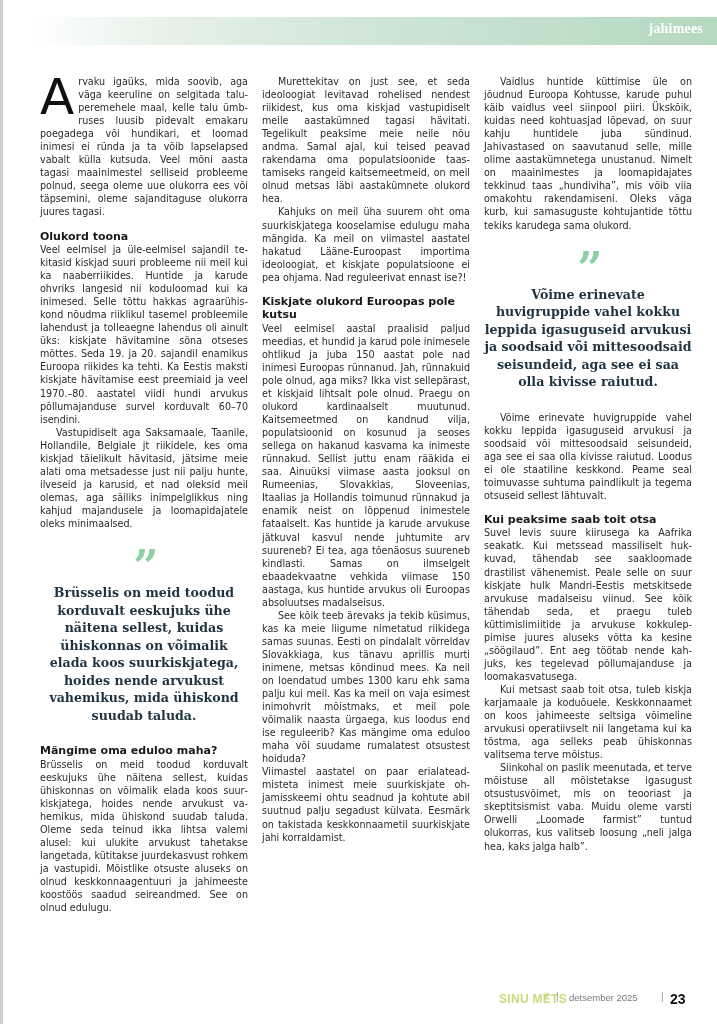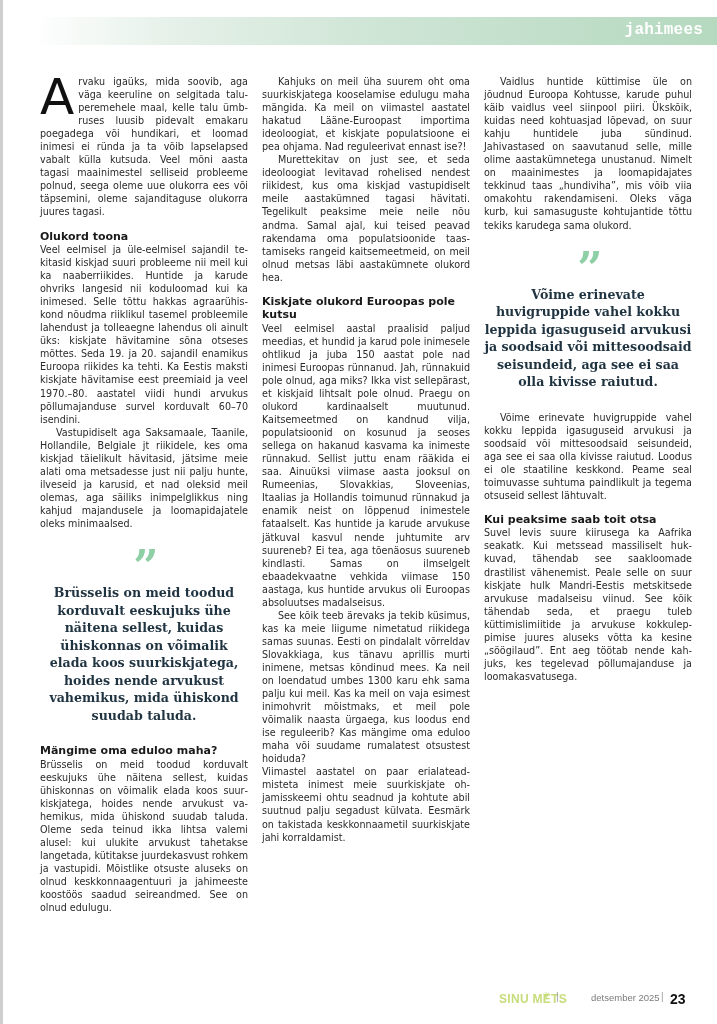--- a/index.html
+++ b/index.html
@@ -5,21 +5,21 @@
   * { box-sizing: border-box; margin: 0; padding: 0; }
   html, body { width: 717px; height: 1024px; background: #ffffff; overflow: hidden; }
   body { position: relative; font-family: "DejaVu Sans", sans-serif; color: #2a2a2a; }
   .edge { position: absolute; left: 0; top: 0; width: 3px; height: 1024px; background: #cfcfcf; }
   .header-band {
     position: absolute; left: 30px; top: 17px; width: 687px; height: 28px;
     background: linear-gradient(to right, #ffffff 0%, #e6f1e9 20%, #cfe5d6 50%, #b5d9bf 100%);
   }
   .section-name {
     position: absolute; right: 14px; top: 4px; color: #ffffff;
-    font-family: Liberation Mono, monospace; font-weight: bold; font-size: 16px; letter-spacing: 0.2px;
+    font-family: Liberation Serif, serif; font-weight: bold; font-size: 14px; letter-spacing: 0.2px;
   }
   .col { position: absolute; top: 75px; width: 208px; font-size: 9.6px; line-height: 13.05px; text-align: justify; hyphens: manual; }
   .col1 { left: 40px; }
   .col2 { left: 262px; }
   .col3 { left: 484px; }
   .p { margin: 0; }
   .p.indent { text-indent: 16px; }
   .dropcap-wrap { position: relative; }
   .dropcap {
     float: left; font-family: "DejaVu Sans", sans-serif; font-size: 50px; line-height: 40px;
@@ -35,21 +35,21 @@
     color: #8fcfa6; letter-spacing: -4px;
   }
   .quote-text {
     font-family: "DejaVu Serif", serif; font-weight: bold; font-size: 12.6px; line-height: 17.5px;
     color: #1f3340; text-align: center; margin-top: 6px;
   }
   .footer { position: absolute; top: 992px; left: 0; width: 717px; height: 14px; }
   .brand { position: absolute; left: 499px; top: 0; font-family: "Liberation Sans", sans-serif; font-weight: bold; font-size: 12px; color: #c7dc7a; letter-spacing: 0.3px; }
   .brand-icon { position: absolute; left: 543px; top: -1px; font-size: 8px; color: #c7dc7a; }
   .footer-sep1 { position: absolute; left: 556px; top: -1px; font-size: 10px; color: #9a9a9a; font-family: "Liberation Sans", sans-serif; }
-  .issue-date { position: absolute; left: 591px; top: 0; font-family: "Liberation Sans", sans-serif; font-size: 9.5px; color: #7b7b7b; }
+  .issue-date { position: absolute; left: 569px; top: 0; font-family: "Liberation Sans", sans-serif; font-size: 9.5px; color: #7b7b7b; }
   .footer-sep2 { position: absolute; left: 661px; top: -1px; font-size: 10px; color: #9a9a9a; font-family: "Liberation Sans", sans-serif; }
   .page-number { position: absolute; left: 670px; top: -1px; font-family: "Liberation Sans", sans-serif; font-weight: bold; font-size: 14px; color: #111; }
 </style>
 </head>
 <body>
 
 <div class="edge"></div>
 
 <div class="header-band">
   <span class="section-name">jahimees</span>
@@ -68,42 +68,44 @@
   <div class="quote-block">
     <div class="quote-mark">”</div>
     <div class="quote-text">Brüsselis on meid toodud korduvalt eeskujuks ühe näitena sellest, kuidas ühiskonnas on võimalik elada koos suurkiskjatega, hoides nende arvukust vahemikus, mida ühiskond suudab taluda.</div>
   </div>
 
   <h2 style="margin-top:0">Mängime oma eduloo maha?</h2>
   <p class="p">Brüsselis on meid toodud korduvalt eeskujuks ühe näitena sellest, kuidas ühiskonnas on võimalik elada koos suur­kiskjatega, hoides nende arvukust va­hemikus, mida ühiskond suudab taluda. Oleme seda teinud ikka lihtsa valemi alusel: kui ulukite arvukust tahetak­se langetada, kütitakse juurdekasvust rohkem ja vastupidi. Mõistlike otsuste aluseks on olnud keskkonnaagentuuri ja jahimeeste koostöös saadud seire­andmed. See on olnud edulugu.</p>
 </div>
 
 <div class="col col2">
+  <p class="p indent">Murettekitav on just see, et seda ideoloogiat levitavad rohelised nendest riikidest, kus oma kiskjad vastupidiselt meile aastakümned tagasi hävitati. Tegelikult peaksime meie neile nõu andma. Samal ajal, kui teised peavad rakendama oma populatsioonide taas­tamiseks rangeid kaitsemeetmeid, on meil olnud metsas läbi aastakümnete olukord hea.</p>
   <p class="p indent">Kahjuks on meil üha suurem oht oma suurkiskjatega kooselamise edulugu maha mängida. Ka meil on viimastel aastatel hakatud Lääne-Euroopast im­portima ideoloogiat, et kiskjate populat­sioone ei pea ohjama. Nad reguleerivat ennast ise?!</p>
-  <p class="p indent">Murettekitav on just see, et seda ideoloogiat levitavad rohelised nendest riikidest, kus oma kiskjad vastupidiselt meile aastakümned tagasi hävitati. Tegelikult peaksime meie neile nõu andma. Samal ajal, kui teised peavad rakendama oma populatsioonide taas­tamiseks rangeid kaitsemeetmeid, on meil olnud metsas läbi aastakümnete olukord hea.</p>
 
   <h2>Kiskjate olukord Euroopas pole kutsu</h2>
   <p class="p">Veel eelmisel aastal praalisid paljud meedias, et hundid ja karud pole ini­mesele ohtlikud ja juba 150 aastat pole nad inimesi Euroopas rünnanud. Jah, rünnakuid pole olnud, aga miks? Ikka vist sellepärast, et kiskjaid lihtsalt pole olnud. Praegu on olukord kardinaalselt muutunud. Kaitsemeetmed on kand­nud vilja, populatsioonid on kosunud ja seoses sellega on hakanud kasvama ka inimeste rünnakud. Sellist juttu enam rääkida ei saa. Ainuüksi viimase aasta jooksul on Rumeenias, Slovakkias, Slo­veenias, Itaalias ja Hollandis toimunud rünnakud ja enamik neist on lõppenud inimestele fataalselt. Kas huntide ja karude arvukuse jätkuval kasvul nen­de juhtumite arv suureneb? Ei tea, aga tõenäosus suureneb kindlasti. Samas on ilmselgelt ebaadekvaatne vehkida viimase 150 aastaga, kus huntide ar­vukus oli Euroopas absoluutses madal­seisus.</p>
   <p class="p indent">See kõik teeb ärevaks ja tekib kü­simus, kas ka meie liigume nimetatud riikidega samas suunas. Eesti on pind­alalt võrreldav Slovakkiaga, kus tänavu aprillis murti inimene, metsas kõndinud mees. Ka neil on loendatud umbes 1300 karu ehk sama palju kui meil. Kas ka meil on vaja esimest inimohvrit mõistmaks, et meil pole võimalik naasta ürgaega, kus loodus end ise reguleerib? Kas män­gime oma eduloo maha või suudame ru­malatest otsustest hoiduda?</p>
 
   <p class="p">Viimastel aastatel on paar erialatead­misteta inimest meie suurkiskjate oh­jamisskeemi ohtu seadnud ja kohtute abil suutnud palju segadust külvata. Eesmärk on takistada keskkonnaametil suurkiskjate jahi korraldamist.</p>
 </div>
 
 <div class="col col3">
   <p class="p indent">Vaidlus huntide küttimise üle on jõudnud Euroopa Kohtusse, karude pu­hul käib vaidlus veel siinpool piiri. Üks­kõik, kuidas need kohtuasjad lõpevad, on suur kahju huntidele juba sündinud. Jahivastased on saavutanud selle, mille olime aastakümnetega unustanud. Ni­melt on maainimestes ja loomapidajates tekkinud taas „hundiviha”, mis võib viia omakohtu rakendamiseni. Oleks väga kurb, kui samasuguste kohtujantide tõt­tu tekiks karudega sama olukord.</p>
 
   <div class="quote-block">
     <div class="quote-mark">”</div>
     <div class="quote-text">Võime erinevate huvigruppide vahel kokku leppida igasuguseid arvukusi ja soodsaid või mittesoodsaid seisundeid, aga see ei saa olla kivisse raiutud.</div>
   </div>
 
   <p class="p indent">Võime erinevate huvigruppide vahel kokku leppida igasuguseid arvukusi ja soodsaid või mittesoodsaid seisundeid, aga see ei saa olla kivisse raiutud. Loo­dus ei ole staatiline keskkond. Peame seal toimuvasse suhtuma paindlikult ja tegema otsuseid sellest lähtuvalt.</p>
 
   <h2>Kui peaksime saab toit otsa</h2>
   <p class="p">Suvel levis suure kiirusega ka Aafrika seakatk. Kui metssead massiliselt huk­kuvad, tähendab see saakloomade drastilist vähenemist. Peale selle on suur kiskjate hulk Mandri-Eestis mets­kitsede arvukuse madalseisu viinud. See kõik tähendab seda, et praegu tuleb küttimislimiitide ja arvukuse kokkulep­pimise juures aluseks võtta ka kesine „söögilaud”. Ent aeg töötab nende kah­juks, kes tegelevad põllumajanduse ja loomakasvatusega.</p>
+  <p class="p indent">Kui metsast saab toit otsa, tuleb kiskja karjamaale ja koduõuele. Kesk­konnaamet on koos jahimeeste seltsiga võimeline arvukusi operatiivselt nii lan­getama kui ka tõstma, aga selleks peab ühiskonnas valitsema terve mõistus.</p>
+  <p class="p indent">Siinkohal on paslik meenutada, et terve mõistuse all mõistetakse iga­sugust otsustusvõimet, mis on teooriast ja skeptitsismist vaba. Muidu oleme varsti Orwelli „Loomade farmist” tuntud olukorras, kus valitseb loosung „neli jal­ga hea, kaks jalga halb”.</p>
 </div>
 
 <div class="footer">
   <span class="brand">SINU METS</span>
   <span class="brand-icon">❦</span>
   <span class="footer-sep1">|</span>
   <span class="issue-date">detsember 2025</span>
   <span class="footer-sep2">|</span>
   <span class="page-number">23</span>
 </div>

